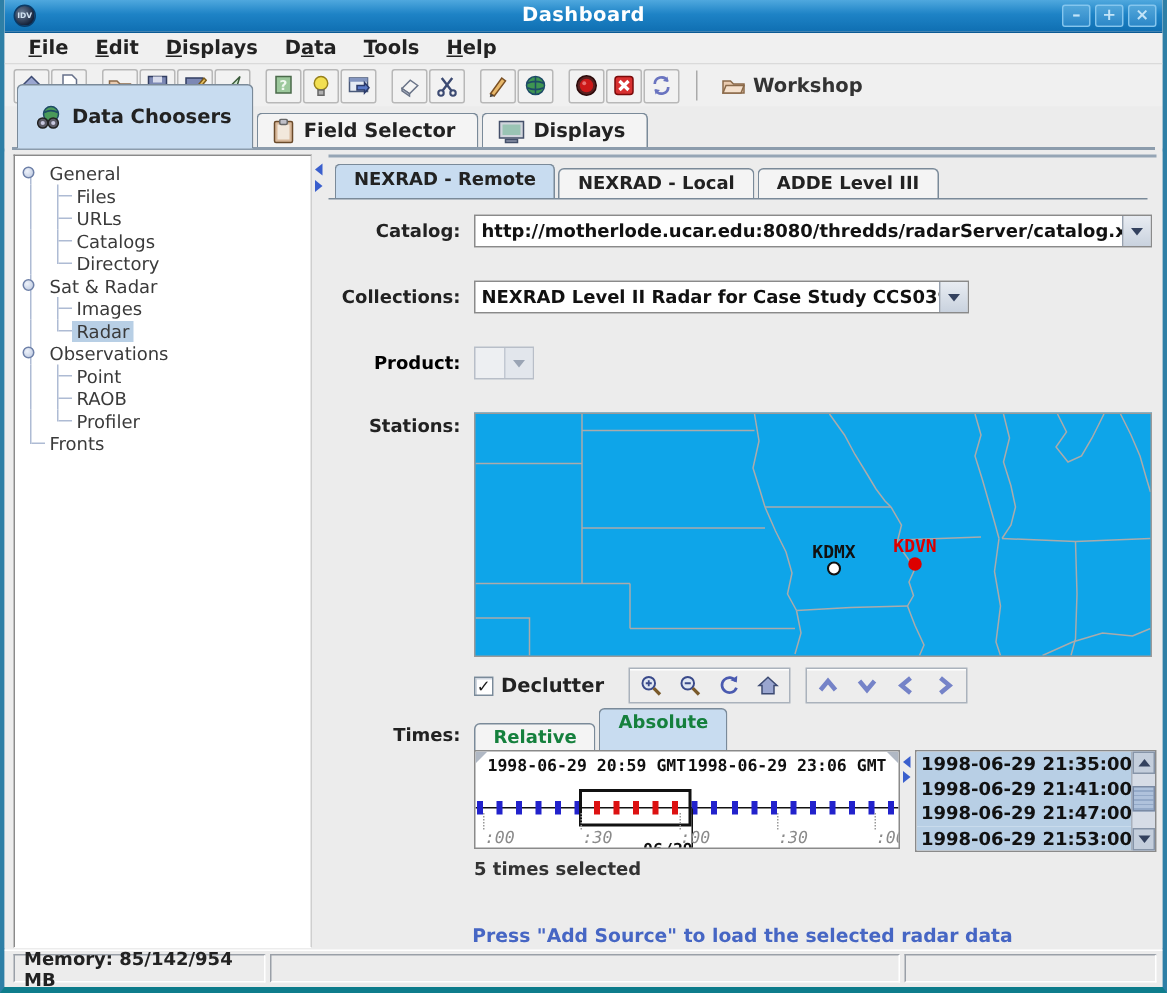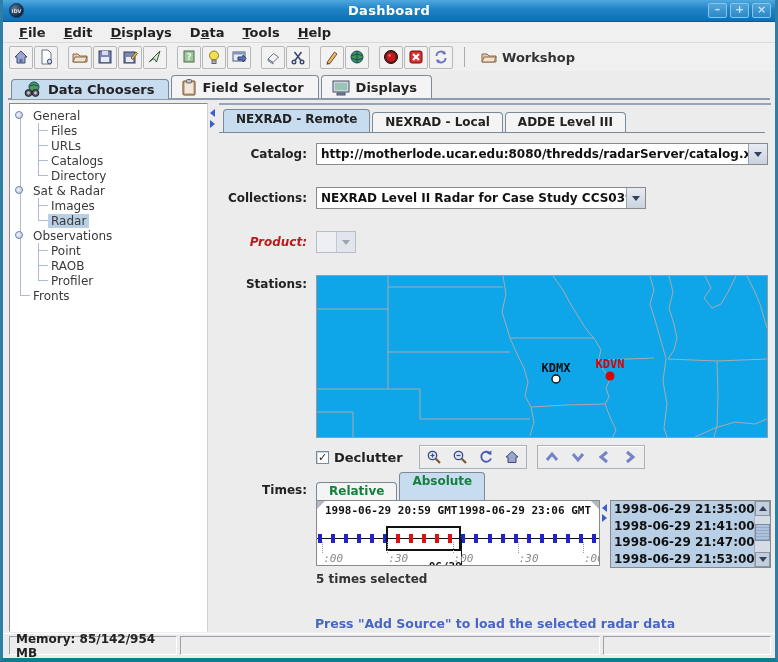--- a/index.html
+++ b/index.html
@@ -31,21 +31,21 @@
     display:flex;align-items:center;justify-content:center;margin-right:1px;}
   .tgap{width:9px;}
   .tsep{width:1px;height:20px;background:#AAA;margin:0 10px;}
   .workshop{display:flex;align-items:center;gap:5px;font-size:13px;font-weight:bold;color:#333;padding:2px 6px;}
 
   
   .maintabs{display:flex;align-items:flex-end;padding-left:8px;height:28px;background:#ECECEC;}
   .mtab{display:flex;align-items:center;gap:6px;font-size:13px;font-weight:bold;color:#222;
     border:1px solid #7A8A99;border-bottom:none;border-radius:4px 4px 0 0;background:#F4F4F4;
     padding:3px 14px 3px 10px;margin-right:2px;height:24px;}
-  .mtab.sel{background:#C8DCF0;height:20px;z-index:3;position:relative;}
+  .mtab.sel{background:#C8DCF0;height:43px;z-index:3;position:relative;}
   .tabline{height:2px;background:#8C9CAC;margin:0 5px 0 5px;position:relative;top:-1px;}
 
   
   .content{display:flex;height:531px;background:#ECECEC;padding:2px 4px 0 6px;position:relative;}
   .treepanel{width:200px;background:#fff;border-top:1px solid #8a8a8a;border-left:1px solid #8a8a8a;
     border-bottom:1px solid #fff;border-right:1px solid #cfcfcf;padding:4px 2px;overflow:hidden;}
   .splitter{width:11px;position:relative;}
   .sp-ar{width:0;height:0;position:absolute;left:2px;}
   .sp-l{border-top:4px solid transparent;border-bottom:4px solid transparent;border-right:5px solid #3A5FCD;top:6px;}
   .sp-r{border-top:4px solid transparent;border-bottom:4px solid transparent;border-left:5px solid #3A5FCD;top:17px;}
@@ -67,21 +67,21 @@
   .rightpanel{flex:1;border-top:2px solid #95A5B5;position:relative;padding-top:0;}
   .innertabs{display:flex;align-items:flex-end;padding-left:4px;height:25px;margin-top:2px;}
   .itab{font-size:12px;font-weight:bold;color:#222;border:1px solid #7A8A99;border-bottom:none;
     border-radius:4px 4px 0 0;background:#F4F4F4;padding:2px 12px;margin-right:2px;height:20px;}
   .itab.sel{background:#C8DCF0;height:23px;}
   .itabline{height:1px;background:#7A8A99;margin-right:6px;}
 
   .form{padding:10px 0 0 0;}
   .frow{display:flex;align-items:center;margin:0 0 22px 0;}
   .flabel{width:88px;text-align:right;font-size:12px;font-weight:bold;color:#222;margin-right:9px;flex:none;}
-  .flabel.dis{color:#b91c1c;font-style:italic;}
+  .flabel.dis{color:#000000;}
 
   .combo{display:flex;height:22px;border:1px solid #8a8a8a;background:#fff;}
   .combo .cval{flex:1;font-size:12px;font-weight:bold;color:#111;padding:3px 4px 0 4px;white-space:nowrap;overflow:hidden;}
   .combo .carw{width:19px;background:linear-gradient(#E8ECF2,#C9D2DE);border-left:1px solid #98A2B0;
     display:flex;align-items:center;justify-content:center;}
   .combo .carw i{width:0;height:0;border-left:4px solid transparent;border-right:4px solid transparent;border-top:5px solid #33415E;}
   .combo.dis{border-color:#B8BEC8;background:#EDEFF2;width:40px;}
   .combo.dis .carw{background:#E2E6EC;border-left:1px solid #C2C8D2;}
   .combo.dis .carw i{border-top-color:#9aa4b4;}
 

